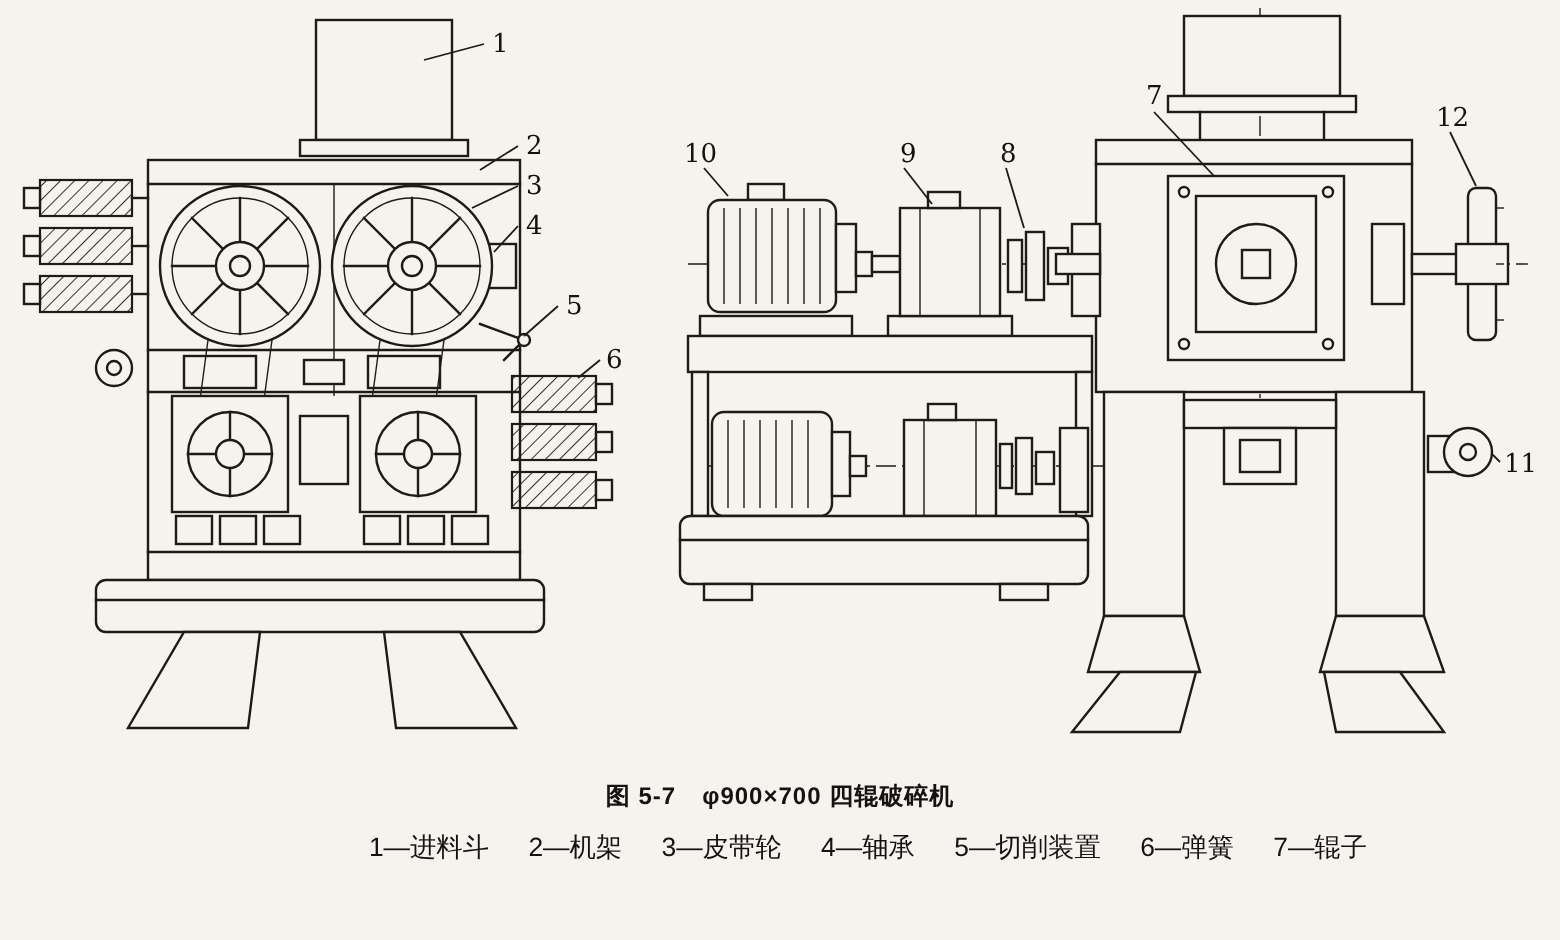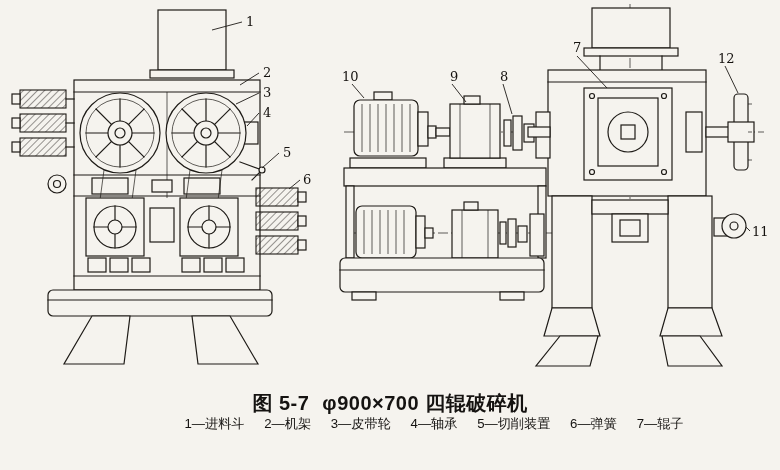--- a/index.html
+++ b/index.html
@@ -7,21 +7,21 @@
         font-family:"Liberation Sans",sans-serif;color:#151311;overflow:hidden;}
   svg{display:block;}
   .s  {stroke:#1e1b17;stroke-width:1.2;fill:#f5f3ee;}
   .ln {stroke:#1e1b17;stroke-width:1.2;fill:none;stroke-linecap:square;}
   .thin{stroke:#1e1b17;stroke-width:0.7;fill:none;}
   .h  {fill:url(#hx);stroke:#1e1b17;stroke-width:1.1;}
   .cl {stroke:#1e1b17;stroke-width:0.9;fill:none;}
   .cdash{stroke:#1e1b17;stroke-width:0.7;stroke-dasharray:10 3 2 3;fill:none;}
   text.num{font-family:"DejaVu Serif",serif;font-size:13px;fill:#14110e;}
   .caption{position:absolute;left:0;top:390px;width:100%;text-align:center;
-           font-weight:bold;font-size:20px;letter-spacing:.5px;}
+           font-weight:bold;font-size:12px;letter-spacing:.5px;}
   .caption .cap-label{margin-right:13px;}
   .legend{position:absolute;left:0;top:415px;width:100%;text-align:center;font-size:13.2px;padding-left:44px;}
   .legend-line{margin-bottom:7px;}
   .legend-line span{margin:0 8px;white-space:nowrap;}
 </style>
 </head>
 <body>
 
 <div class="page">
 

